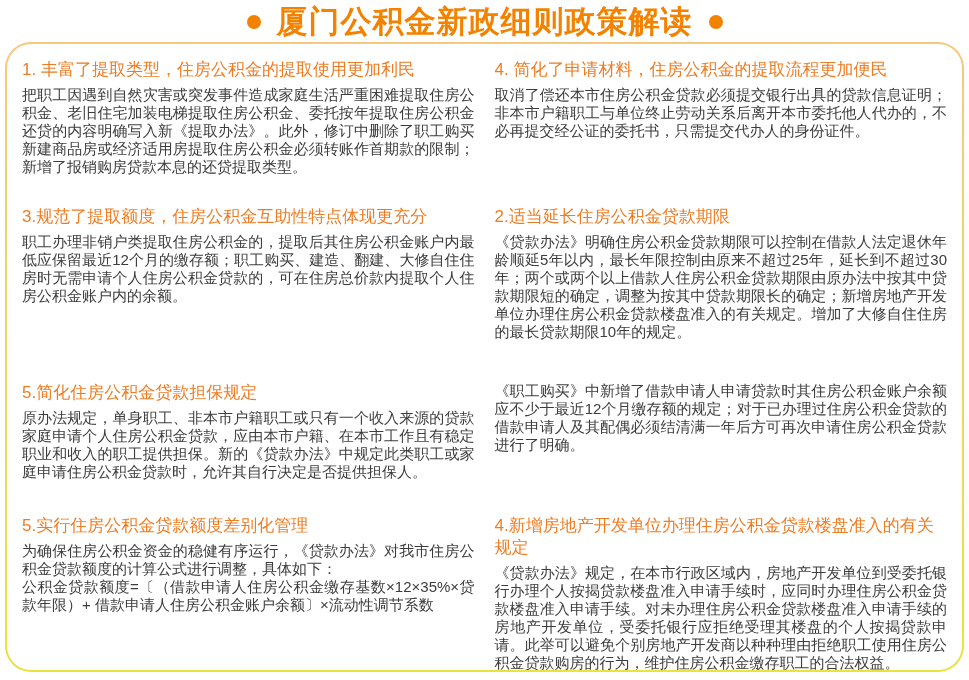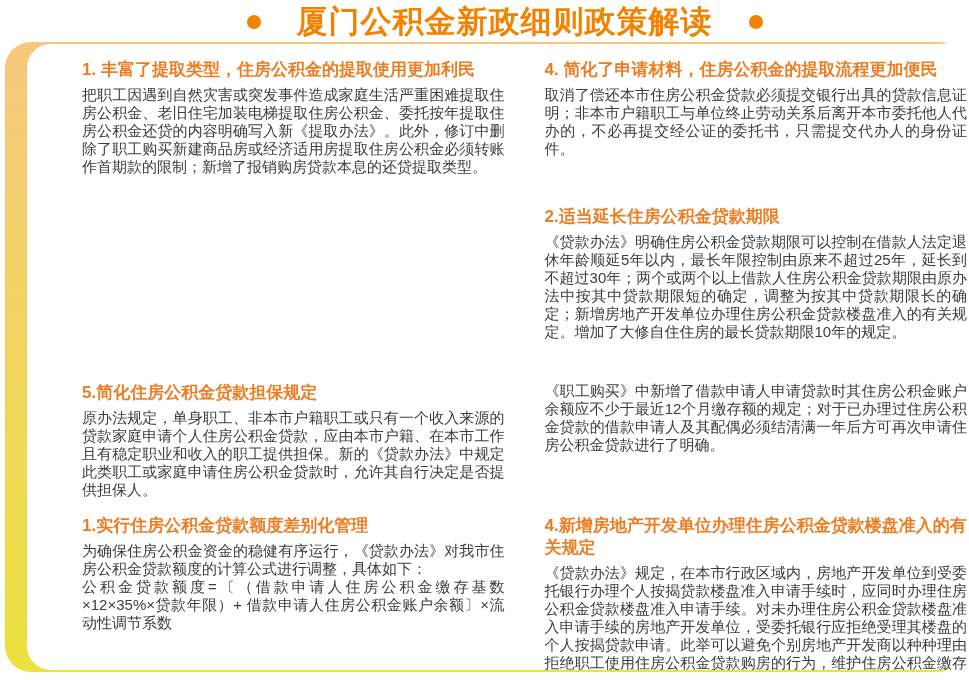--- a/index.html
+++ b/index.html
@@ -2,21 +2,21 @@
 <html style="--title-orange: #F28200; --heading-orange: #ED7D23; --body-gray: #3C3C3C; --border-top: #F6C87E; --border-bottom: #EAE23F;"><head>
 <meta charset="utf-8">
 <style>
   :root {
     --title-orange: #F28200;
     --heading-orange: #ED7D23;
     --body-gray: #3C3C3C;
     --border-top: #F6C87E;
     --border-bottom: #EAE23F;
   }
-  * { box-sizing: border-box; margin-left: 20px; }
+  * { box-sizing: border-box; }
   html, body { margin: 0; padding: 0; }
   body {
     width: 969px;
     height: 680px;
     background: #ffffff;
     font-family: "Liberation Sans", "DejaVu Sans", sans-serif;
     overflow: hidden;
   }
   .title-row {
     height: 42px;
@@ -58,21 +58,21 @@
   }
   .sections-grid {
     display: grid;
     grid-template-columns: 1fr 1fr;
     column-gap: 20px;
     grid-template-rows: 147px 176px 133px auto;
   }
   .section { overflow: visible; }
   .section-heading {
     font-size: 17px;
-    font-weight: bold;
+    font-weight: normal;
     color: var(--heading-orange);
     margin: 0 0 5px 0;
     line-height: 22px;
   }
   .section-body {
     font-size: 15px;
     line-height: 18px;
     color: var(--body-gray);
     margin: 0;
     text-align: justify;
@@ -96,38 +96,40 @@
         <h2 class="section-heading">1. 丰富了提取类型，住房公积金的提取使用更加利民</h2>
         <p class="section-body">把职工因遇到自然灾害或突发事件造成家庭生活严重困难提取住房公积金、老旧住宅加装电梯提取住房公积金、委托按年提取住房公积金还贷的内容明确写入新《提取办法》。此外，修订中删除了职工购买新建商品房或经济适用房提取住房公积金必须转账作首期款的限制；新增了报销购房贷款本息的还贷提取类型。</p>
       </div>
 
       <div class="section">
         <h2 class="section-heading">4. 简化了申请材料，住房公积金的提取流程更加便民</h2>
         <p class="section-body">取消了偿还本市住房公积金贷款必须提交银行出具的贷款信息证明；非本市户籍职工与单位终止劳动关系后离开本市委托他人代办的，不必再提交经公证的委托书，只需提交代办人的身份证件。</p>
       </div>
 
       <div class="section">
+        <h2 class="section-heading">3.规范了提取额度，住房公积金互助性特点体现更充分</h2>
+        <p class="section-body">职工办理非销户类提取住房公积金的，提取后其住房公积金账户内最低应保留最近12个月的缴存额；职工购买、建造、翻建、大修自住住房时无需申请个人住房公积金贷款的，可在住房总价款内提取个人住房公积金账户内的余额。</p>
       </div>
 
       <div class="section">
         <h2 class="section-heading">2.适当延长住房公积金贷款期限</h2>
         <p class="section-body">《贷款办法》明确住房公积金贷款期限可以控制在借款人法定退休年龄顺延5年以内，最长年限控制由原来不超过25年，延长到不超过30年；两个或两个以上借款人住房公积金贷款期限由原办法中按其中贷款期限短的确定，调整为按其中贷款期限长的确定；新增房地产开发单位办理住房公积金贷款楼盘准入的有关规定。增加了大修自住住房的最长贷款期限10年的规定。</p>
       </div>
 
       <div class="section">
         <h2 class="section-heading">5.简化住房公积金贷款担保规定</h2>
         <p class="section-body">原办法规定，单身职工、非本市户籍职工或只有一个收入来源的贷款家庭申请个人住房公积金贷款，应由本市户籍、在本市工作且有稳定职业和收入的职工提供担保。新的《贷款办法》中规定此类职工或家庭申请住房公积金贷款时，允许其自行决定是否提供担保人。</p>
       </div>
 
       <div class="section">
         <p class="section-body">《职工购买》中新增了借款申请人申请贷款时其住房公积金账户余额应不少于最近12个月缴存额的规定；对于已办理过住房公积金贷款的借款申请人及其配偶必须结清满一年后方可再次申请住房公积金贷款进行了明确。</p>
       </div>
 
       <div class="section">
-        <h2 class="section-heading">1.实行住房公积金贷款额度差别化管理</h2>
+        <h2 class="section-heading">5.实行住房公积金贷款额度差别化管理</h2>
         <p class="section-body">为确保住房公积金资金的稳健有序运行，《贷款办法》对我市住房公积金贷款额度的计算公式进行调整，具体如下：
 公积金贷款额度=〔（借款申请人住房公积金缴存基数×12×35%×贷款年限）+ 借款申请人住房公积金账户余额〕×流动性调节系数</p>
       </div>
 
       <div class="section">
         <h2 class="section-heading">4.新增房地产开发单位办理住房公积金贷款楼盘准入的有关规定</h2>
         <p class="section-body">《贷款办法》规定，在本市行政区域内，房地产开发单位到受委托银行办理个人按揭贷款楼盘准入申请手续时，应同时办理住房公积金贷款楼盘准入申请手续。对未办理住房公积金贷款楼盘准入申请手续的房地产开发单位，受委托银行应拒绝受理其楼盘的个人按揭贷款申请。此举可以避免个别房地产开发商以种种理由拒绝职工使用住房公积金贷款购房的行为，维护住房公积金缴存职工的合法权益。</p>
       </div>
 
     </div>

